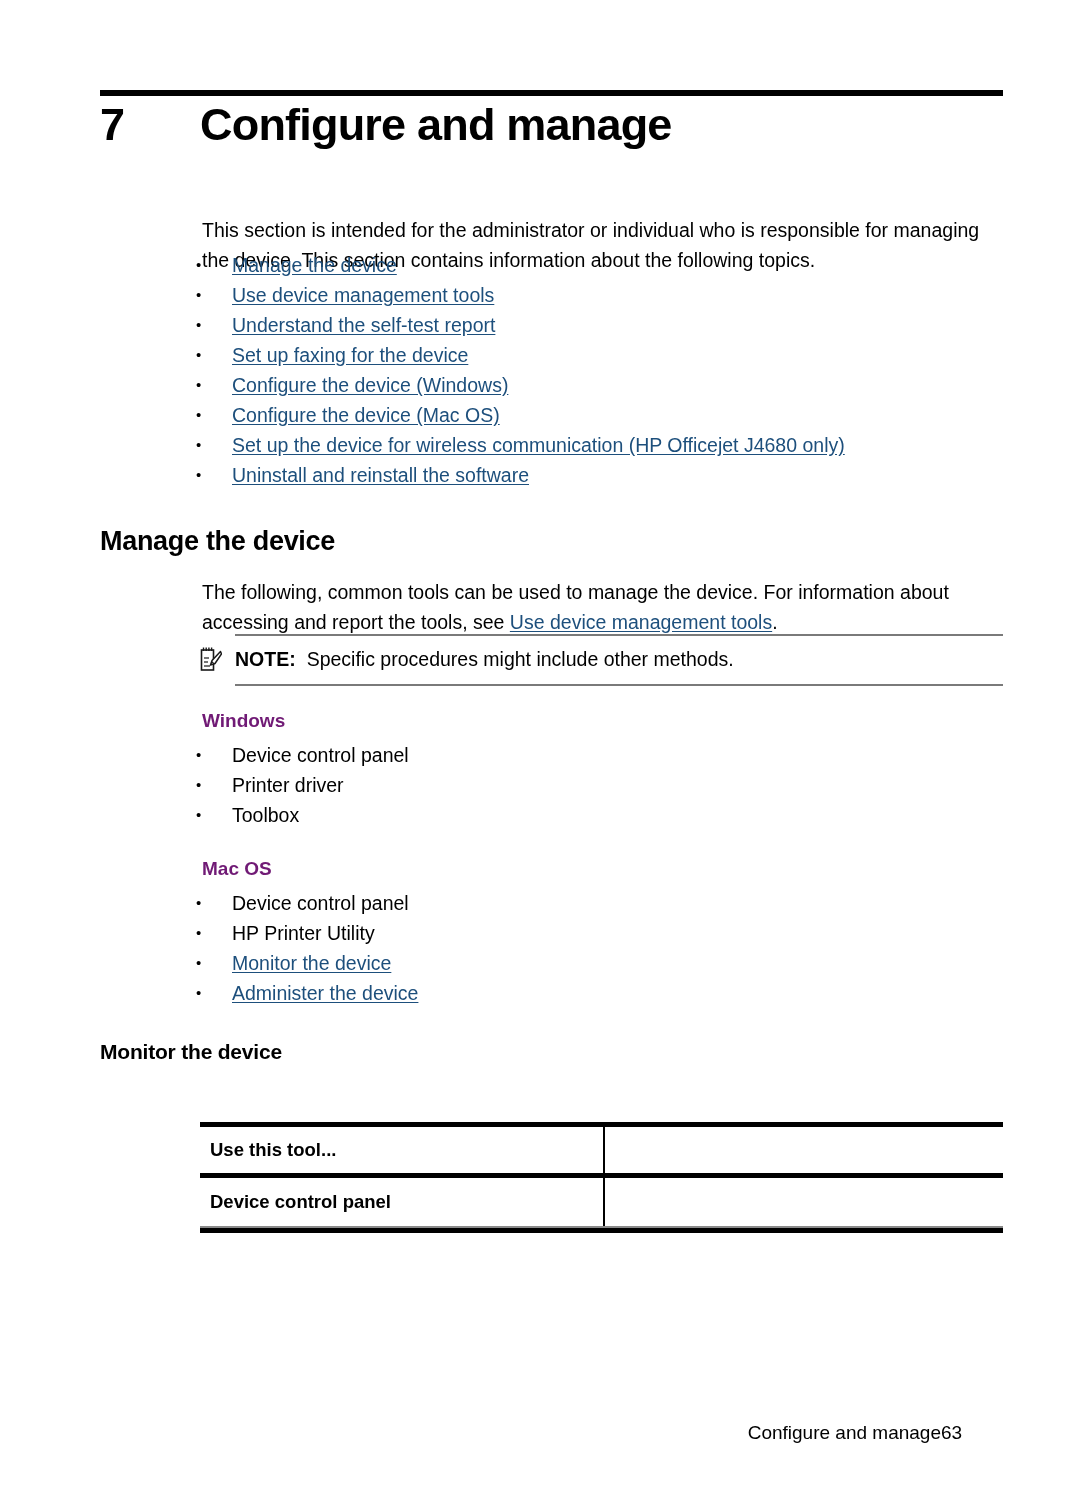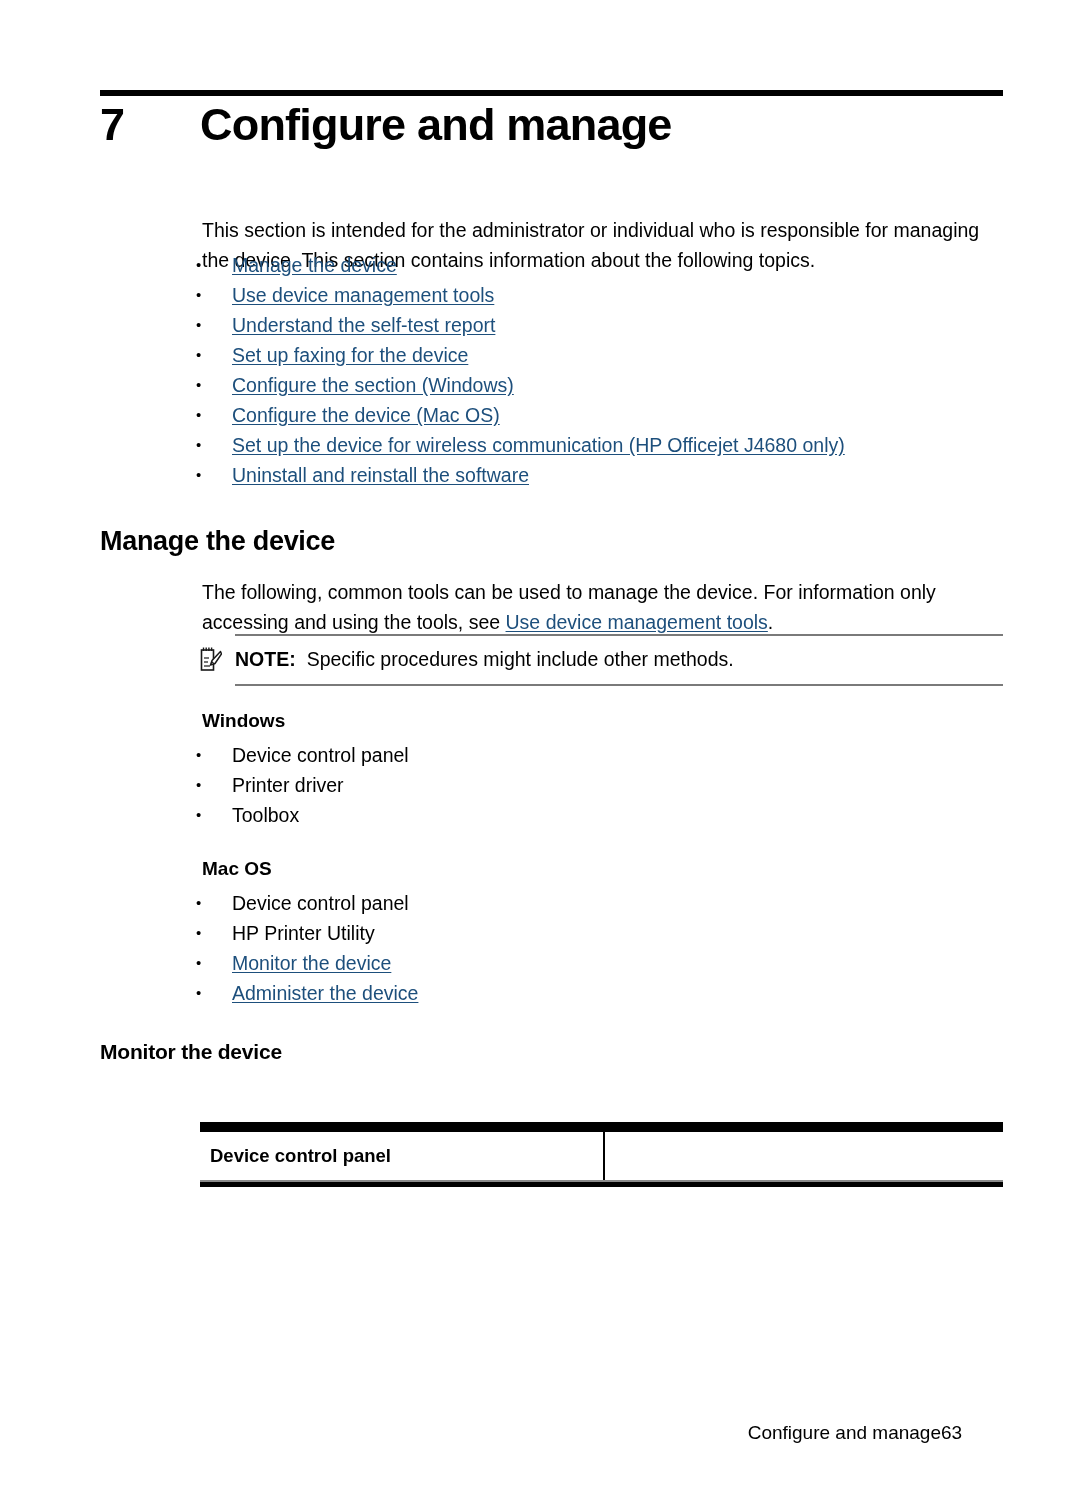--- a/index.html
+++ b/index.html
@@ -126,21 +126,21 @@
     letter-spacing: -0.2px;
     color: #000000;
   }
   .h2-monitor { top: 1040px; }
 
   .h3-sub {
     position: absolute;
     left: 202px;
     font-size: 19px;
     font-weight: bold;
-    color: #000000;
+    color: #701a75;
   }
   .h3-windows { top: 710px; }
   .h3-macos   { top: 858px; }
 
   
   .note {
     position: absolute;
     left: 196px;
     top: 634px;
     width: 807px;
@@ -268,40 +268,40 @@
     <div class="row">
       <span class="dot">•</span>
       <span class="txt">Understand the self-test report</span>
     </div>
     <div class="row">
       <span class="dot">•</span>
       <span class="txt">Set up faxing for the device</span>
     </div>
     <div class="row">
       <span class="dot">•</span>
-      <span class="txt">Configure the section (Windows)</span>
+      <span class="txt">Configure the device (Windows)</span>
     </div>
     <div class="row">
       <span class="dot">•</span>
       <span class="txt">Configure the device (Mac OS)</span>
     </div>
     <div class="row">
       <span class="dot">•</span>
       <span class="txt">Set up the device for wireless communication (HP Officejet J4680 only)</span>
     </div>
     <div class="row">
       <span class="dot">•</span>
       <span class="txt">Uninstall and reinstall the software</span>
     </div>
   </div>
 
   <div class="h1-section h1-manage">Manage the device</div>
 
   <div class="body-block" style="top:578px;">
-    <span>The following, common tools can be used to manage the device. For information only accessing and using the tools, see </span><span class="doclink">Use device management tools</span><span>.</span>
+    <span>The following, common tools can be used to manage the device. For information about accessing and report the tools, see </span><span class="doclink">Use device management tools</span><span>.</span>
   </div>
 
   <div class="note">
     <div class="note-rule-top"></div>
     <div class="note-icon">
       <svg width="22" height="26" viewBox="0 0 22 26" xmlns="http://www.w3.org/2000/svg">
         <rect x="1.5" y="4" width="12" height="20" fill="#ffffff" stroke="#1a1a1a" stroke-width="1.6"></rect>
         <line x1="3.5" y1="1.5" x2="3.5" y2="5" stroke="#1a1a1a" stroke-width="1.4"></line>
         <line x1="6.2" y1="1.5" x2="6.2" y2="5" stroke="#1a1a1a" stroke-width="1.4"></line>
         <line x1="8.9" y1="1.5" x2="8.9" y2="5" stroke="#1a1a1a" stroke-width="1.4"></line>
@@ -354,20 +354,21 @@
       <span class="txt">Administer the device</span>
     </div>
   </div>
 
   <div class="h2-section h2-monitor">Monitor the device</div>
 
   <div class="tbl">
     <div class="rule-thick"></div>
     <div class="trow hdr">
       <div class="colsep"></div>
+      <div class="cell-l">Use this tool...</div>
     </div>
     <div class="rule-thick"></div>
 
     <div class="trow">
       <div class="colsep"></div>
       <div class="cell-l rowlabel">Device control panel</div>
     </div>
     <div class="rule-thin"></div>
 
     <div class="trow">

